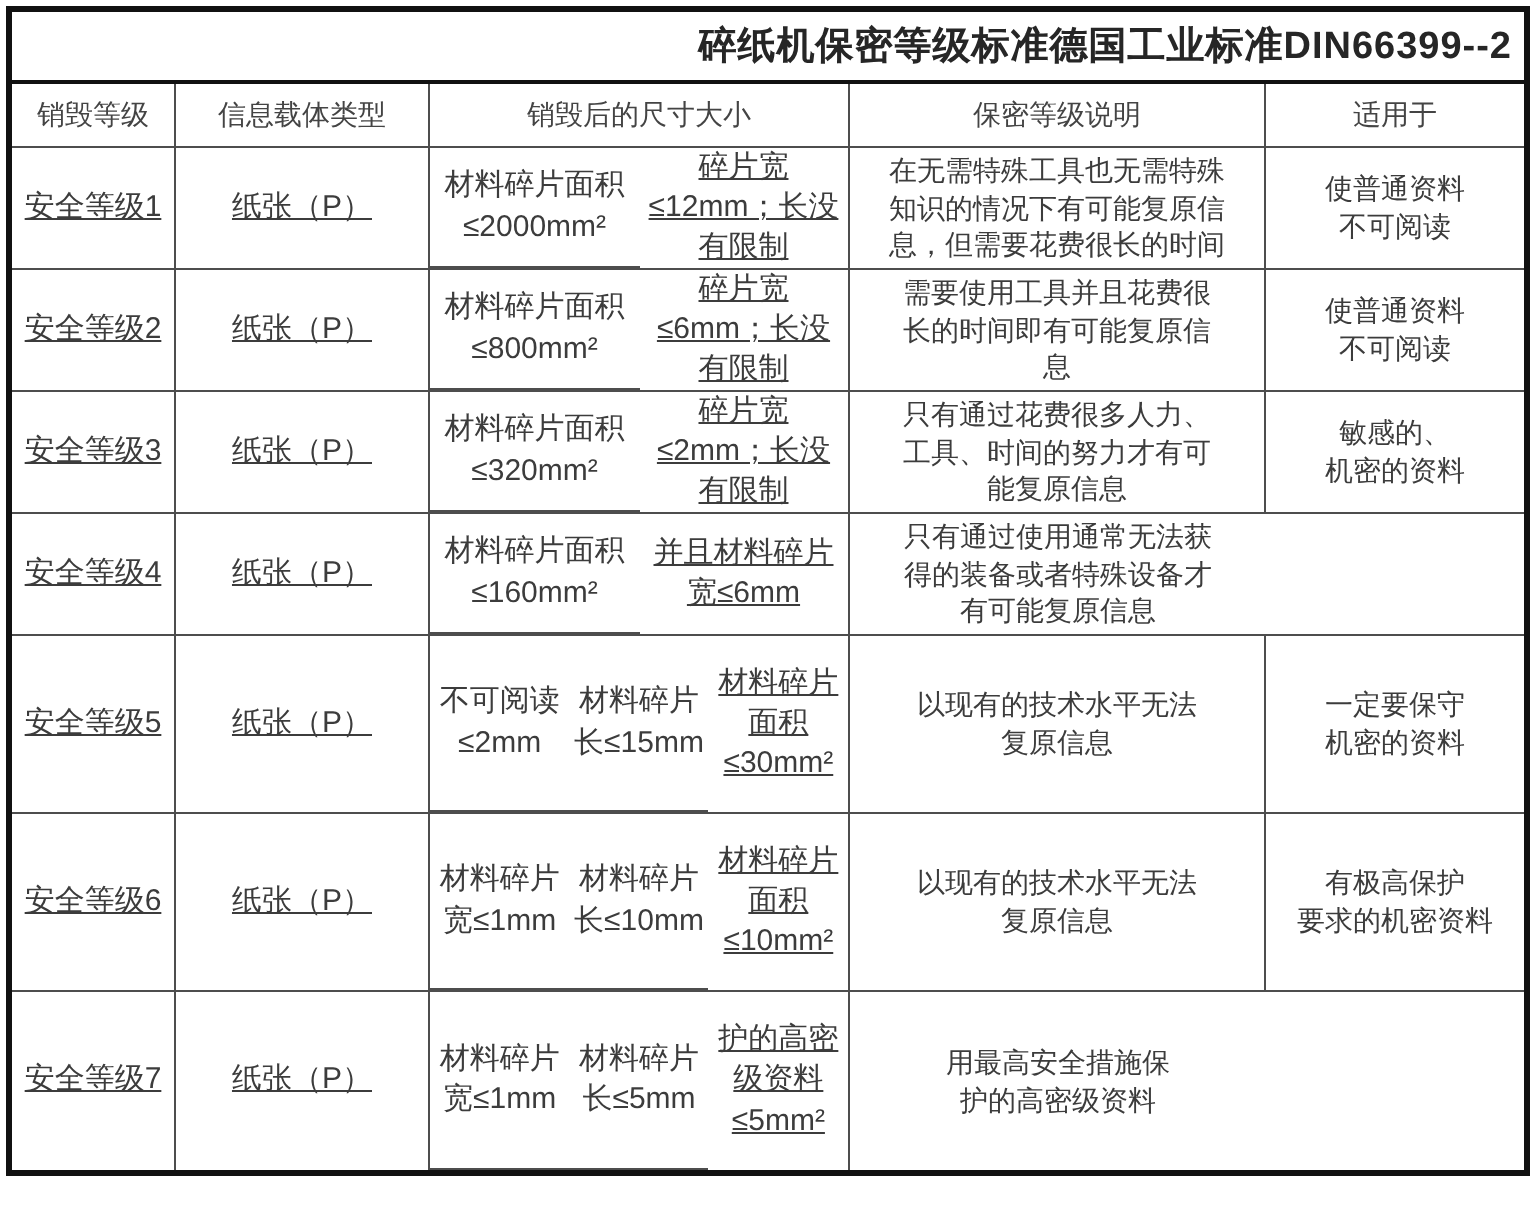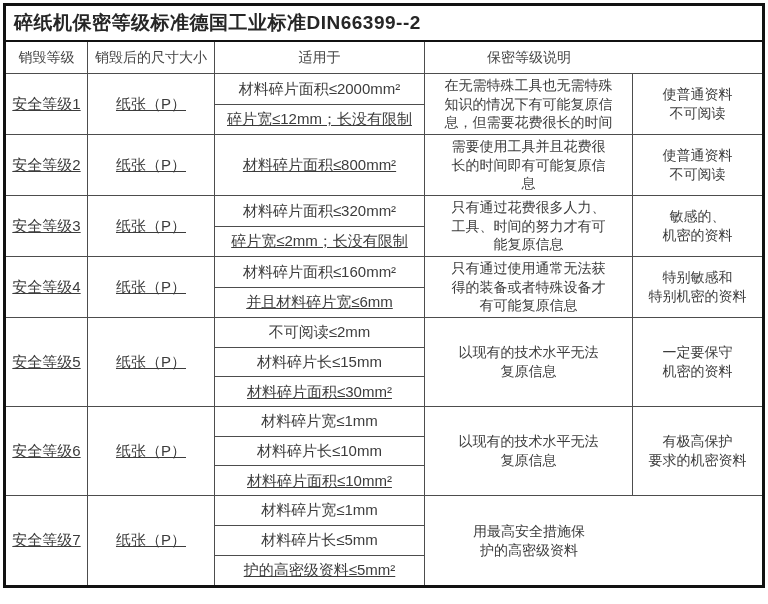--- a/index.html
+++ b/index.html
@@ -20,21 +20,21 @@
     position:absolute;
     left:3px;top:3px;
     width:762px;
     border:3px solid var(--outer);
     background:#fff;
   }
   .title-row{
     height:36px;
     display:flex;
     align-items:center;
-    justify-content:flex-start;
+    justify-content:flex-end;
     padding:0 6px 0 8px;
     border-bottom:2px solid var(--outer);
     font-size:19px;
     font-weight:600;
     color:var(--title);
     letter-spacing:0.5px;
   }
   .grid-row{
     display:grid;
     grid-template-columns:82px 127px 210px 208px 1fr;
@@ -51,21 +51,21 @@
     justify-content:center;
     text-align:center;
     font-size:14px;
     line-height:1.35;
     padding:1px 3px;
     overflow:hidden;
   }
   .cell:last-child{border-right:none;}
   .header-row .cell{font-size:14px;color:#444;}
   .sizes{
-    flex-direction:column;
+    flex-direction:row;
     padding:0;
     align-items:stretch;
     justify-content:flex-start;
     font-size:15px;
   }
   .subcell{
     flex:1;
     display:flex;
     align-items:center;
     justify-content:center;
@@ -82,23 +82,24 @@
 
 <div class="table">
 
   <div class="title-row">
     <span>碎纸机保密等级标准</span>
     <span>德国工业标准DIN66399--2</span>
   </div>
 
   <div class="grid-row header-row">
     <div class="cell">销毁等级</div>
+    <div class="cell">信息载体类型</div>
     <div class="cell">销毁后的尺寸大小</div>
+    <div class="cell">保密等级说明</div>
     <div class="cell">适用于</div>
-    <div class="cell">保密等级说明</div>
   </div>
 
   <div class="grid-row row-h2">
     <div class="cell level-cell">安全等级1</div>
     <div class="cell carrier-cell">纸张（P）</div>
     <div class="cell sizes">
       <div class="subcell">材料碎片面积≤2000mm²</div>
       <div class="subcell">碎片宽≤12mm；长没有限制</div>
     </div>
     <div class="cell multiline">在无需特殊工具也无需特殊
@@ -106,20 +107,21 @@
 息，但需要花费很长的时间</div>
     <div class="cell multiline">使普通资料
 不可阅读</div>
   </div>
 
   <div class="grid-row row-h2">
     <div class="cell level-cell">安全等级2</div>
     <div class="cell carrier-cell">纸张（P）</div>
     <div class="cell sizes">
       <div class="subcell">材料碎片面积≤800mm²</div>
+      <div class="subcell">碎片宽≤6mm；长没有限制</div>
     </div>
     <div class="cell multiline">需要使用工具并且花费很
 长的时间即有可能复原信
 息</div>
     <div class="cell multiline">使普通资料
 不可阅读</div>
   </div>
 
   <div class="grid-row row-h2">
     <div class="cell level-cell">安全等级3</div>
@@ -138,22 +140,20 @@
   <div class="grid-row row-h2">
     <div class="cell level-cell">安全等级4</div>
     <div class="cell carrier-cell">纸张（P）</div>
     <div class="cell sizes">
       <div class="subcell">材料碎片面积≤160mm²</div>
       <div class="subcell">并且材料碎片宽≤6mm</div>
     </div>
     <div class="cell multiline">只有通过使用通常无法获
 得的装备或者特殊设备才
 有可能复原信息</div>
-    <div class="cell multiline">特别敏感和
-特别机密的资料</div>
   </div>
 
   <div class="grid-row row-h3">
     <div class="cell level-cell">安全等级5</div>
     <div class="cell carrier-cell">纸张（P）</div>
     <div class="cell sizes">
       <div class="subcell">不可阅读≤2mm</div>
       <div class="subcell">材料碎片长≤15mm</div>
       <div class="subcell">材料碎片面积≤30mm²</div>
     </div>

